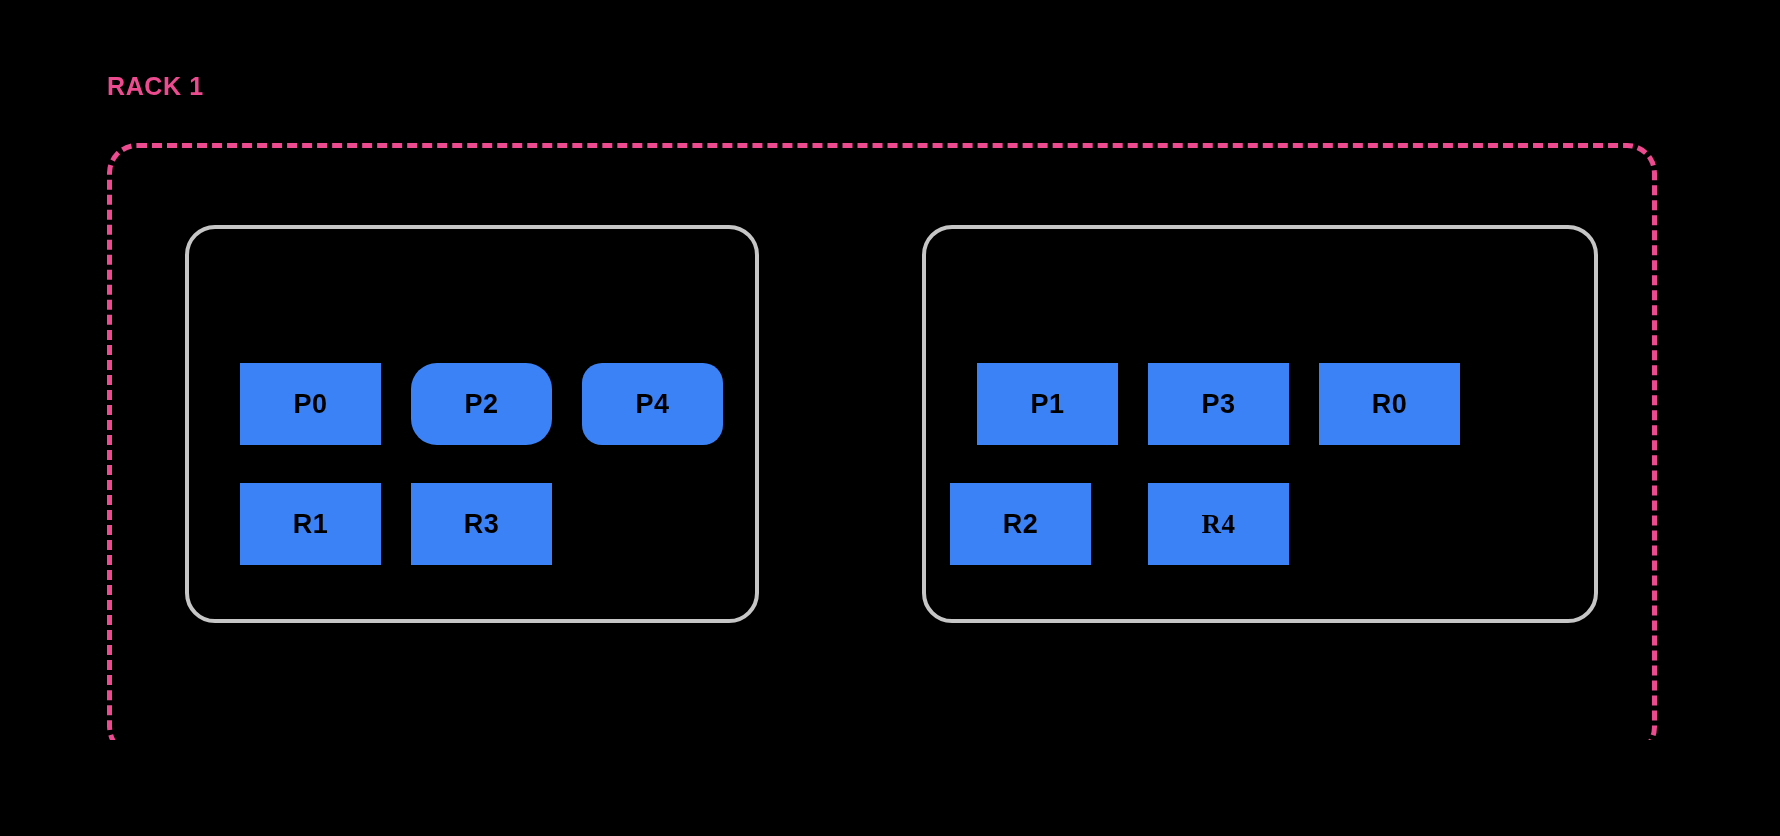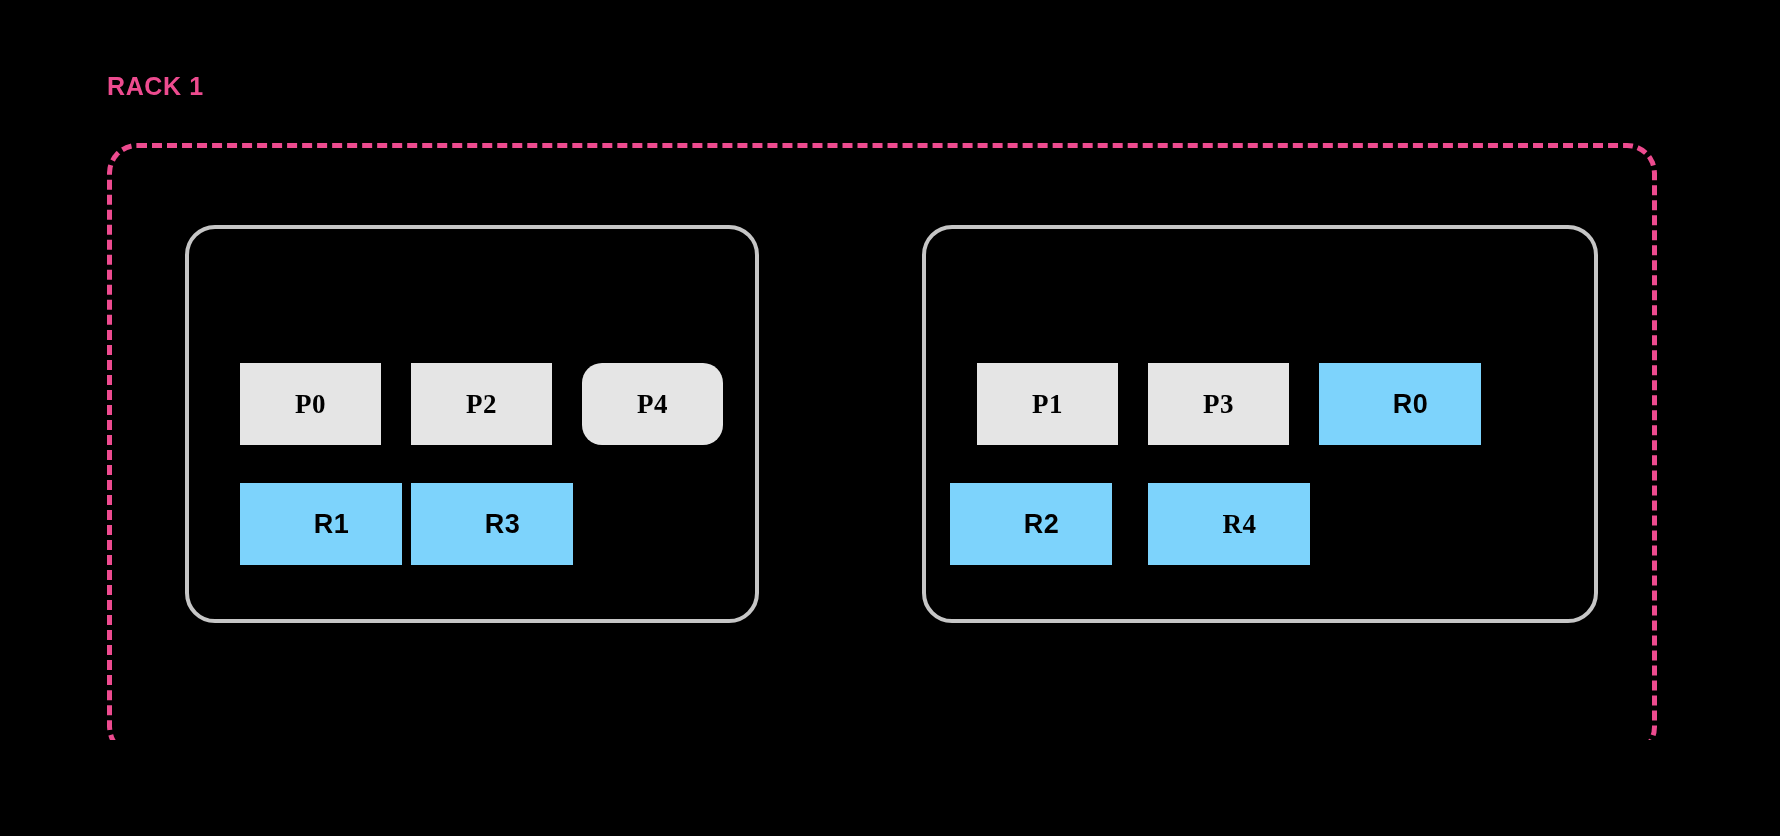--- a/index.html
+++ b/index.html
@@ -64,39 +64,39 @@
     display: flex;
     align-items: center;
     justify-content: center;
     font-size: 27px;
     font-weight: bold;
     color: #000000;
     letter-spacing: 0.4px;
     line-height: 1;
     user-select: none;
   }
-  .chip.primary { background: #e5e5e5; font-family: Liberation Serif, serif; }
-  .chip.replica { background: #7dd3fc; padding-left: 21px; }
+  .chip.primary { background: #3b82f6; }
+  .chip.replica { background: #3b82f6; }
 </style>
 </head>
 <body>
 
 <div id="canvas">
 
   <div class="rack-label">RACK 1</div>
 
   <div class="rack-boundary"></div>
 
   <div class="node-box node-left"></div>
 
   <div class="node-box node-right"></div>
 
   <div id="chip-layer">
       <div class="chip primary" style="left: 240px; top: 363px;">P0</div>
-      <div class="chip primary" style="left: 411px; top: 363px;">P2</div>
+      <div class="chip primary" style="left: 411px; top: 363px; border-radius: 26px;">P2</div>
       <div class="chip primary" style="left: 582px; top: 363px; border-radius: 20px;">P4</div>
       <div class="chip replica" style="left: 240px; top: 483px;">R1</div>
       <div class="chip replica" style="left: 411px; top: 483px;">R3</div>
       <div class="chip primary" style="left: 977px; top: 363px;">P1</div>
       <div class="chip primary" style="left: 1148px; top: 363px;">P3</div>
       <div class="chip replica" style="left: 1319px; top: 363px;">R0</div>
       <div class="chip replica" style="left: 950px; top: 483px;">R2</div>
       <div class="chip replica" style="left: 1148px; top: 483px; font-family: Liberation Serif, serif;">R4</div>
     </div>
 

